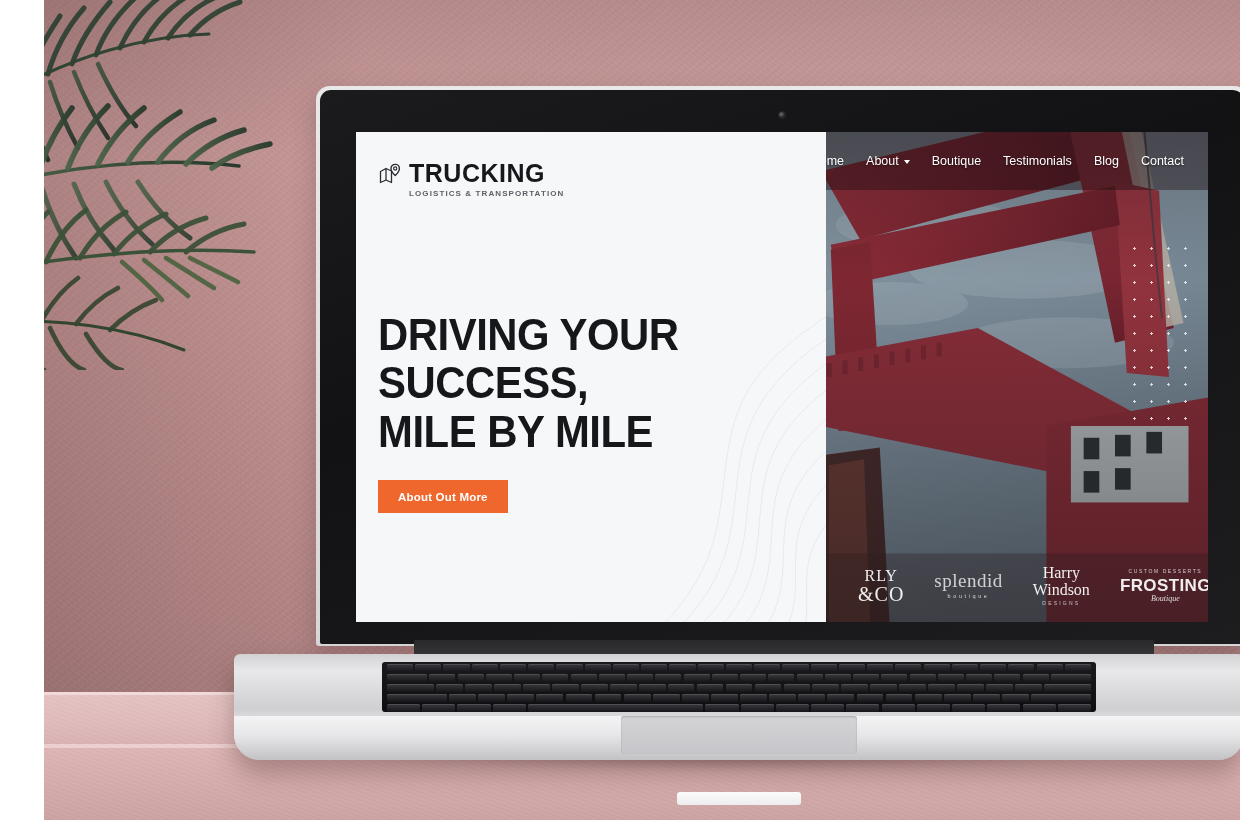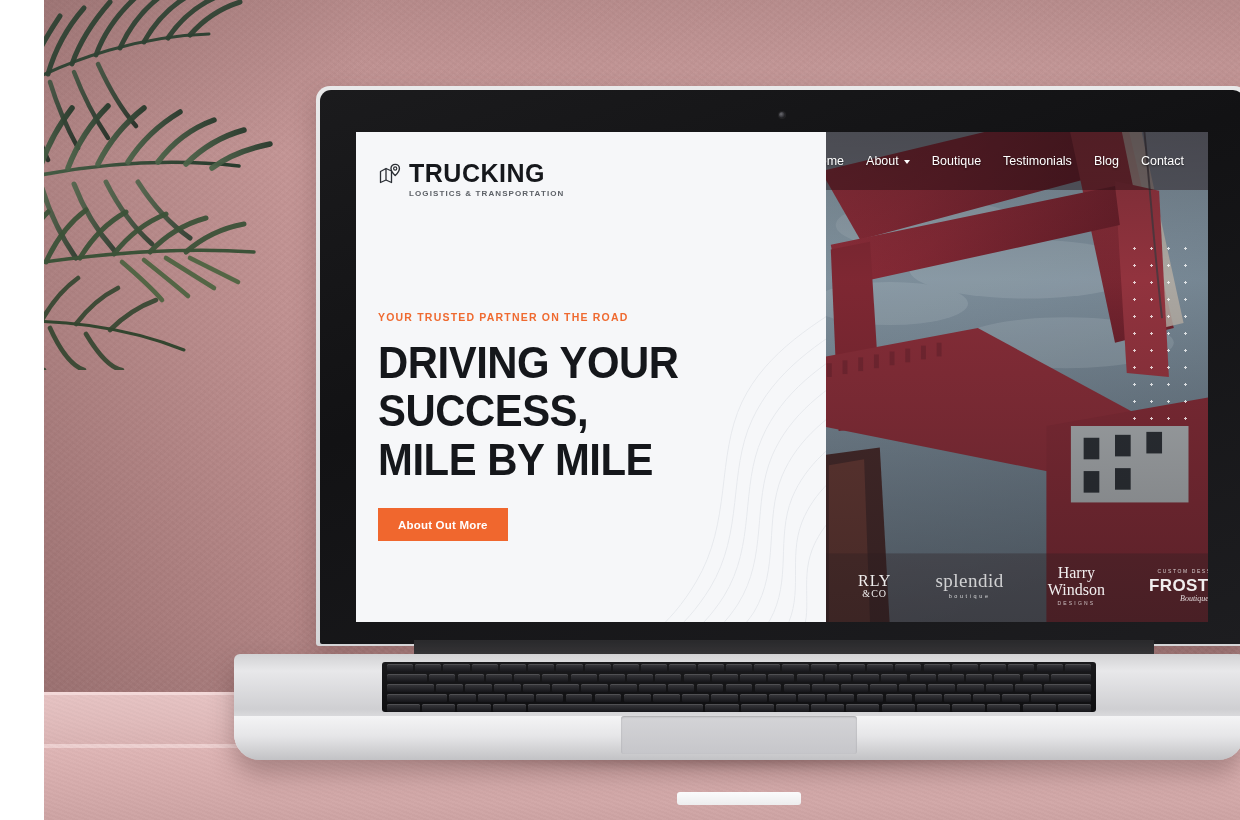--- a/index.html
+++ b/index.html
@@ -209,24 +209,24 @@
     width: 0; height: 0; border-left: 3.5px solid transparent; border-right: 3.5px solid transparent;
     border-top: 4px solid #fff; margin-top: 2px;
   }
 
   .partners { position: absolute; left: 0; bottom: 16px; width: 100%; padding: 0 18px 0 32px; }
   .partners-title {
     font-family: "Liberation Sans Narrow", "Liberation Sans", sans-serif;
     font-size: 17px; font-weight: 700; letter-spacing: .4px; color: #fff;
     text-shadow: 0 1px 3px rgba(0,0,0,.55); margin-bottom: 22px;
   }
-  .logos { display: flex; align-items: center; gap: 44px; }
+  .logos { display: flex; align-items: center; gap: 30px; }
   .logo { color: rgba(255,255,255,.92); text-align: center; white-space: nowrap; }
   .logo-rly { font-family: "Liberation Serif", serif; font-size: 16px; letter-spacing: 1px; line-height: 1.0; }
-  .logo-rly .l2 { font-size: 10px; display: block; }
+  .logo-rly .l2 { font-size: 20px; display: block; }
   .logo-splendid { font-family: "Liberation Serif", serif; font-size: 19px; letter-spacing: .5px; opacity: .82; line-height: 1; }
   .logo-splendid .sub { font-size: 5.5px; letter-spacing: 2.6px; display: block; margin-top: 4px; font-family: "Liberation Sans", sans-serif; }
   .logo-harry { font-family: "Liberation Serif", serif; font-size: 16px; line-height: 1.02; }
   .logo-harry .sub { font-size: 5px; letter-spacing: 2.2px; display: block; margin-top: 3px; font-family: "Liberation Sans", sans-serif; opacity: .75; }
   .logo-frosting { line-height: 1; }
   .logo-frosting .top { font-size: 5px; letter-spacing: 1.6px; display: block; margin-bottom: 3px; opacity: .8; }
   .logo-frosting .mid { font-size: 17px; font-weight: 700; letter-spacing: .4px; display: block; }
   .logo-frosting .bot { font-family: "Liberation Serif", serif; font-style: italic; font-size: 8px; display: block; margin-top: 1px; opacity: .9; }
 </style>
 </head>
@@ -366,21 +366,20 @@
                   <path d="M17.2,2.4 C19.6,2.4 21.4,4.2 21.4,6.5 C21.4,9.4 17.2,13.6 17.2,13.6 C17.2,13.6 13,9.4 13,6.5 C13,4.2 14.8,2.4 17.2,2.4 Z" fill="#fff" stroke="#2b2f35" stroke-width="1.4" stroke-linejoin="round"></path>
                   <circle cx="17.2" cy="6.5" r="1.6" fill="none" stroke="#2b2f35" stroke-width="1.2"></circle>
                 </svg>
                 <div class="brand-text">
                   <div class="brand-name">TRUCKING</div>
                   <div class="brand-sub">LOGISTICS &amp; TRANSPORTATION</div>
                 </div>
               </div>
 
               <div class="hero">
-                <div class="eyebrow">YOUR TRUSTED PARTNER ON THE ROAD</div>
                 <h1 class="hero-title">DRIVING YOUR SUCCESS,
 MILE BY MILE</h1>
                 <button class="cta">About Out More</button>
               </div>
             </div>
 
             <div class="right-pane">
 
               <div class="photo">
                 <svg viewBox="0 0 400 500" preserveAspectRatio="xMidYMid slice">

